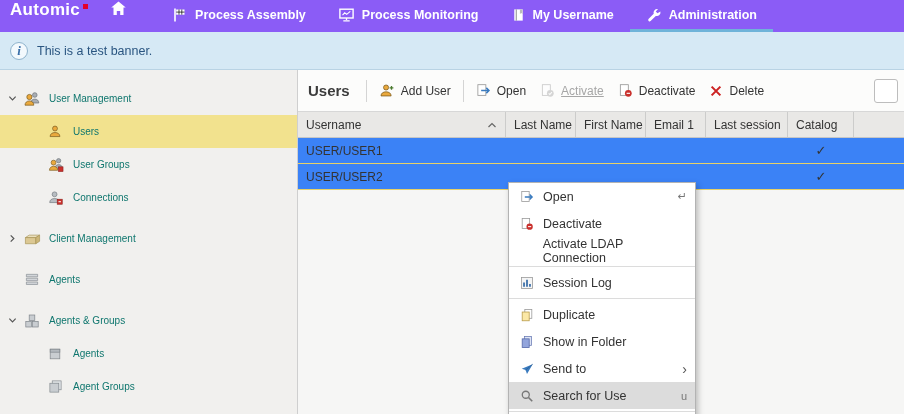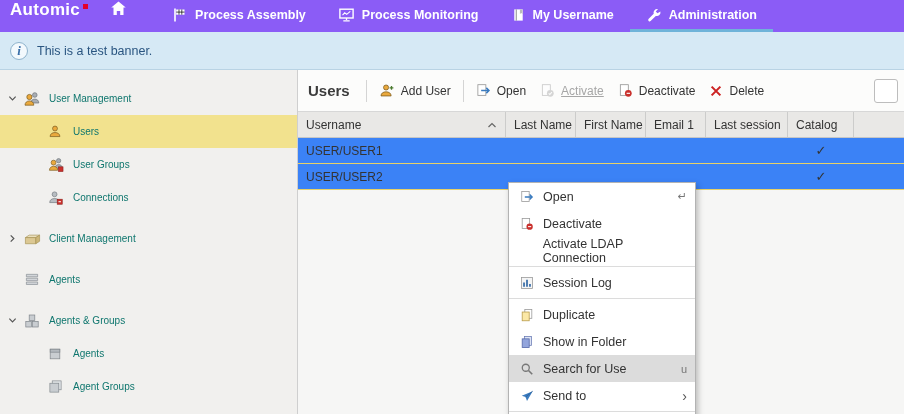--- a/index.html
+++ b/index.html
@@ -424,39 +424,39 @@
         </div>
         <div class="mi">
           <span class="micon">
             <svg width="14" height="14" viewBox="0 0 16 16">
                 <rect x="5" y="1.8" width="8" height="10" fill="#dfe5f5" stroke="#6a7bb5" stroke-width="0.9"></rect>
                 <rect x="2.5" y="4.4" width="8" height="10" fill="#93a5dc" stroke="#5568a8" stroke-width="0.9"></rect>
               </svg>
           </span>
           <span>Show in Folder</span>
         </div>
+        <div class="mi">
+          <span class="micon">
+            <svg width="14" height="14" viewBox="0 0 16 16">
+                <path d="M14.5 2.5L2 7.6l4.4 1.6L8 13.6l2-3.4z" fill="#3a7bbf"></path>
+                <path d="M6.4 9.2l8.1-6.7" stroke="#2a5a8f" stroke-width="0.8"></path>
+              </svg>
+          </span>
+          <span>Send to</span>
+          <span class="marrow">›</span>
+        </div>
         <div class="mi hl">
           <span class="micon">
             <svg width="14" height="14" viewBox="0 0 16 16">
                 <circle cx="6.6" cy="6.6" r="4" fill="none" stroke="#777" stroke-width="1.5"></circle>
                 <path d="M9.7 9.7l4.3 4.3" stroke="#777" stroke-width="1.8"></path>
               </svg>
           </span>
           <span>Search for Use</span>
           <span class="msc">u</span>
-        </div>
-        <div class="mi">
-          <span class="micon">
-            <svg width="14" height="14" viewBox="0 0 16 16">
-                <path d="M14.5 2.5L2 7.6l4.4 1.6L8 13.6l2-3.4z" fill="#3a7bbf"></path>
-                <path d="M6.4 9.2l8.1-6.7" stroke="#2a5a8f" stroke-width="0.8"></path>
-              </svg>
-          </span>
-          <span>Send to</span>
-          <span class="marrow">›</span>
         </div>
         <div class="msep"></div>
 
       </div>
 
     </section>
   </div>
 </div>
 
 </body></html>

